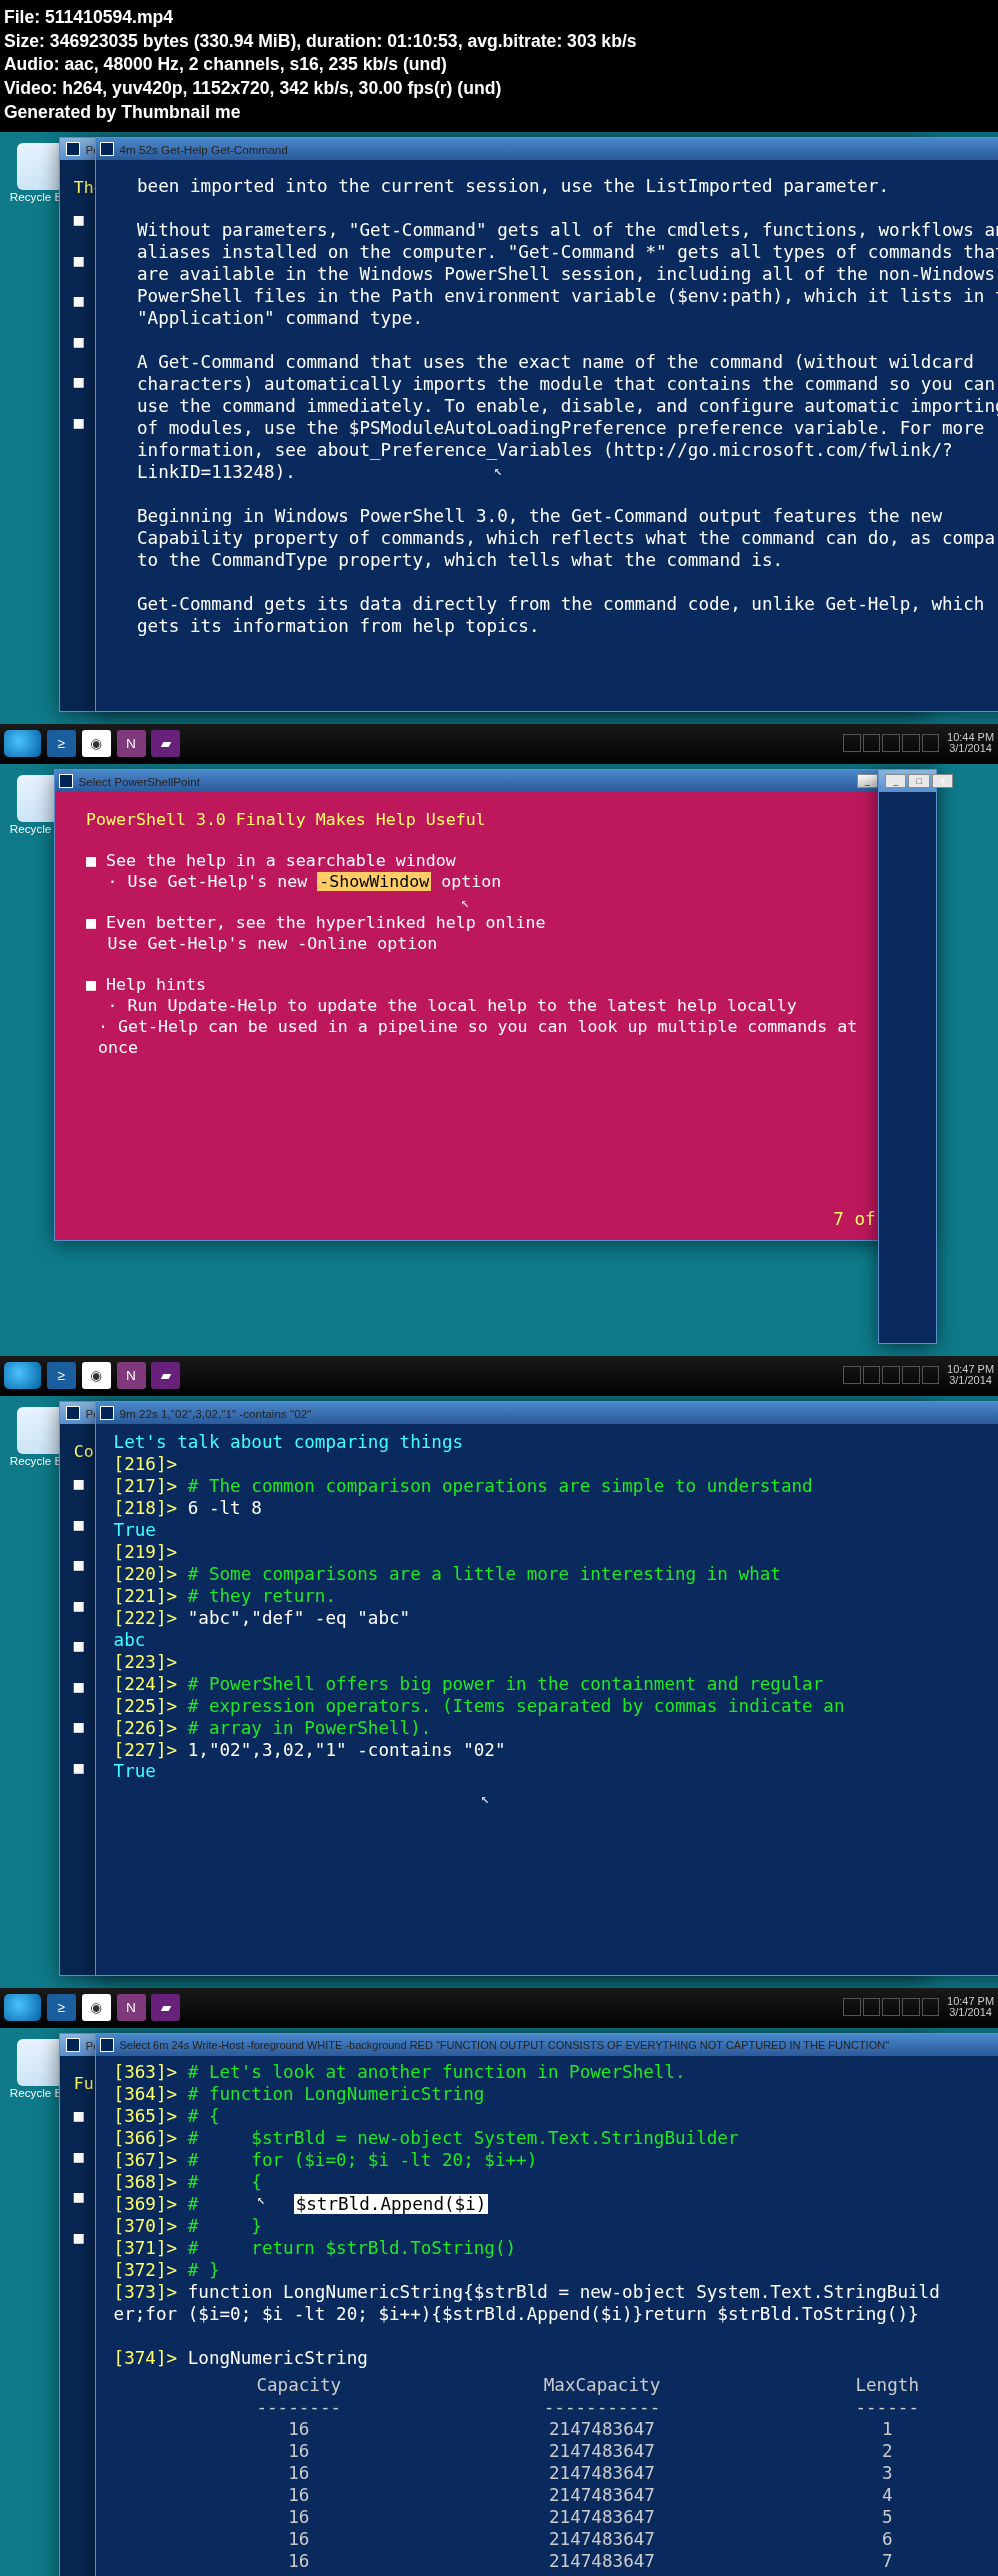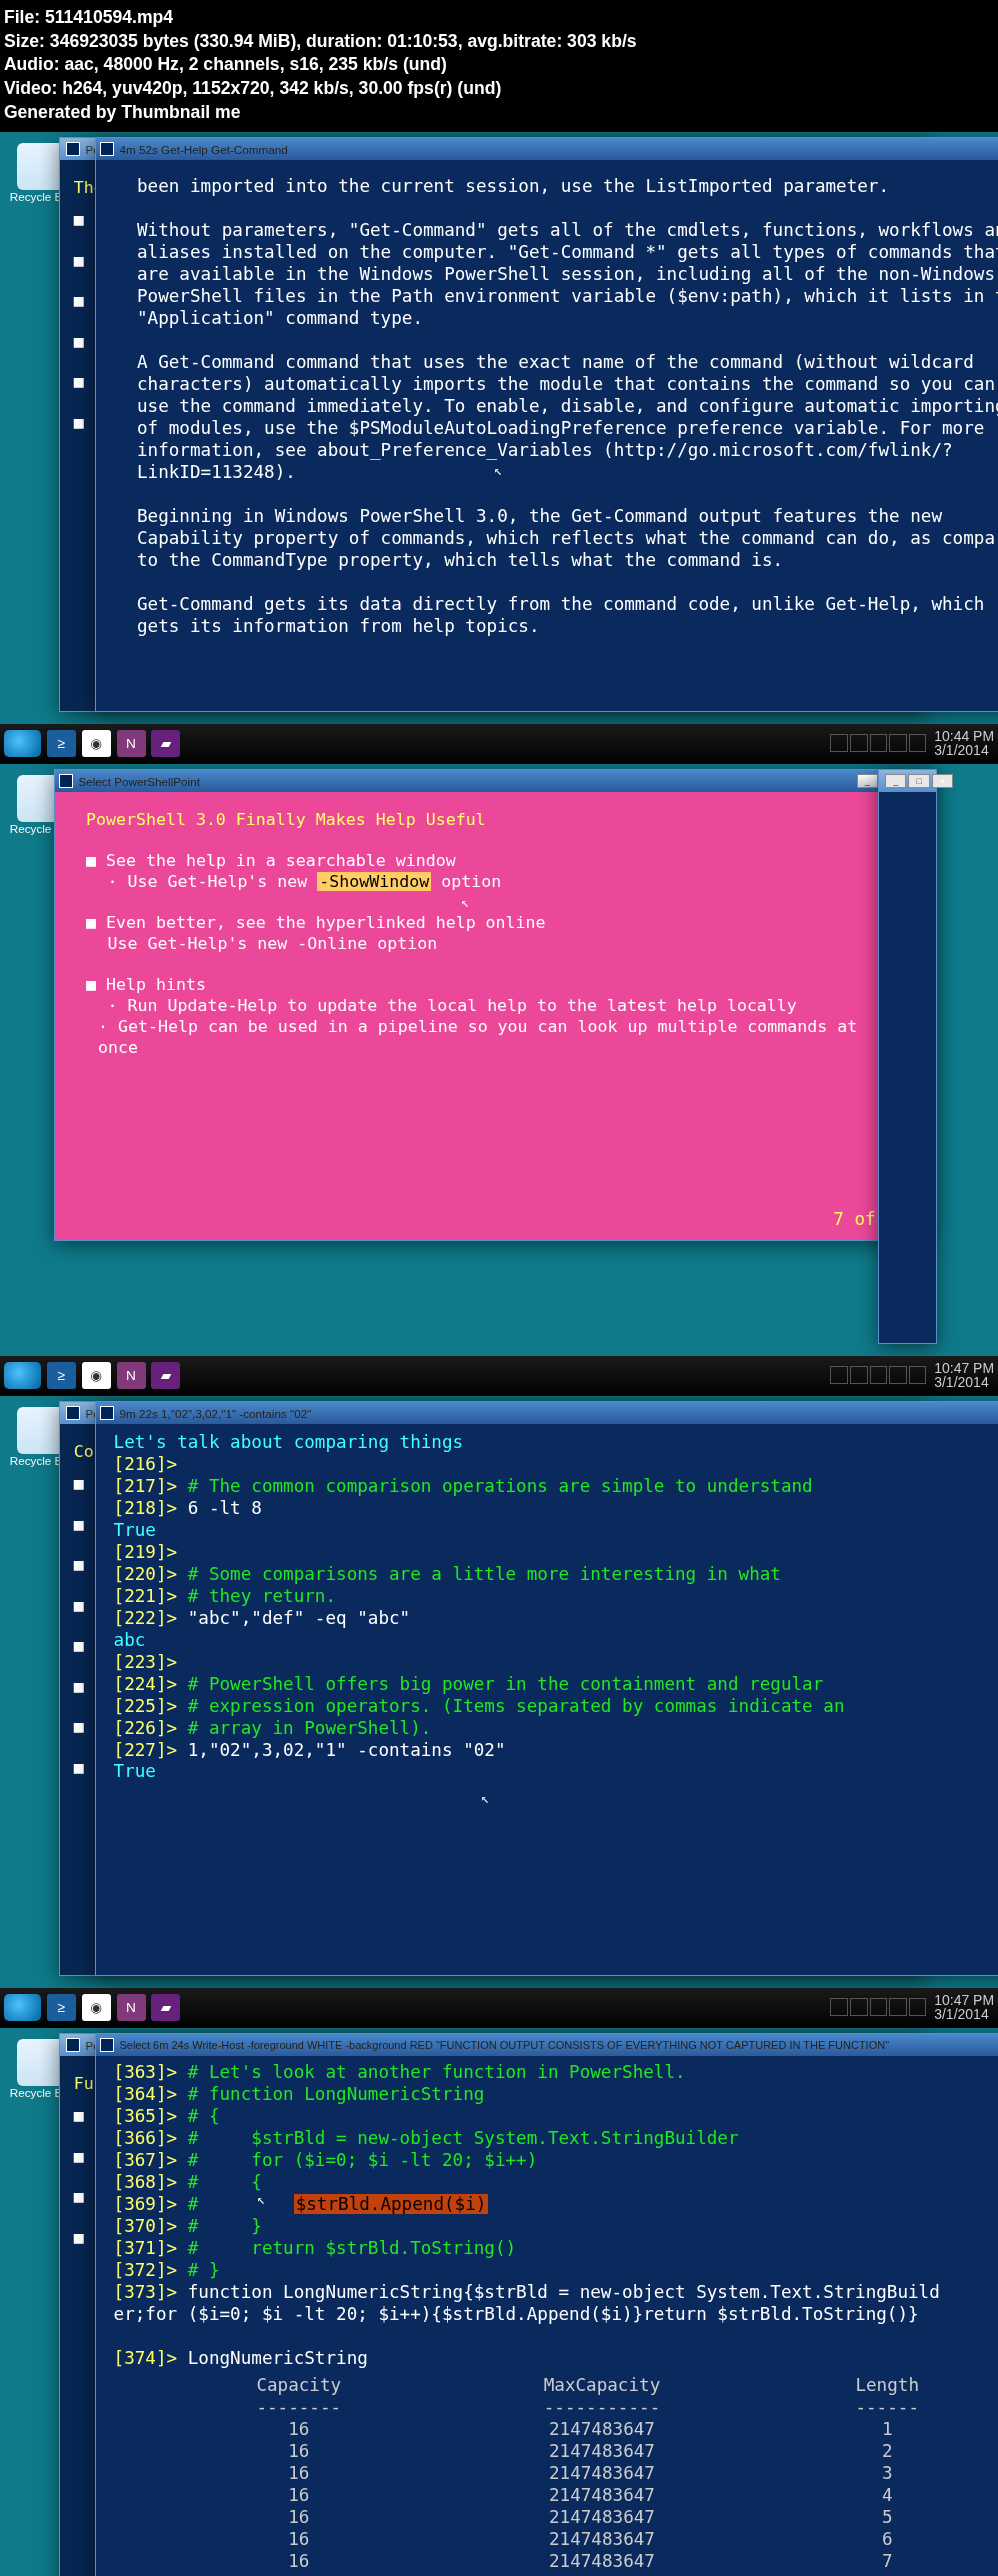--- a/index.html
+++ b/index.html
@@ -11,37 +11,37 @@
 .taskbar{position:absolute;bottom:0;left:0;right:0;height:39px;background:linear-gradient(#1a1a1a,#020202);display:flex;align-items:center;padding:0 3.9px;justify-content:space-between}
 .tb-left{display:flex;gap:5.9px;align-items:center}
 .start{width:37px;height:27px;background:radial-gradient(circle at 40% 40%,#4cc3ff,#0062a0);border-radius:4.9px}
 .tb-icon{width:29px;height:27px;border-radius:2.9px;display:flex;align-items:center;justify-content:center;font-size:13.7px;color:#fff}
 .ps-tb{background:#1a5e9e}
 .chrome-tb{background:#fff;color:#333}
 .on-tb{background:#80397B}
 .vs-tb{background:#68217A}
 .tb-right{display:flex;gap:2px;align-items:center}
 .sys{width:17.6px;height:17.6px;border:1px solid #555;font-size:8.8px;color:#aaa;display:flex;align-items:center;justify-content:center}
-.clock{color:#ccc;font-size:14px;margin-left:5.9px;text-align:left;line-height:1}
+.clock{color:#ccc;font-size:11px;margin-left:5.9px;text-align:center;line-height:1}
 .win{position:absolute;background:#0a2a5e;border:1px solid #5a8fcc;box-shadow:0 3.9px 19.5px rgba(0,0,0,.5)}
 .win-bg{left:59px;top:5.9px;width:868px;height:575px;background:#082652}
 .win-fg{left:95px;top:5.9px;width:978px;height:575px}
 .titlebar{height:21.5px;background:linear-gradient(#4a88cc,#2a5a9a);display:flex;align-items:center;padding:0 3.9px;font-size:11.7px;color:#222;justify-content:space-between}
 .titlebar-l{display:flex;align-items:center;gap:5.9px;overflow:hidden;white-space:nowrap}
 .psicon{width:13.7px;height:13.7px;background:#012456;border:1px solid #fff;display:inline-block}
 .wbtns{display:flex;gap:2px}
 .wbtn{width:21.5px;height:13.7px;background:linear-gradient(#fff,#ccc);border:1px solid #888;font-size:8.8px;display:flex;align-items:center;justify-content:center}
 .wbtn.close{background:linear-gradient(#ff7a5a,#d03010);color:#fff}
 .content{font-family:Consolas,monospace;font-size:17.6px;line-height:1.25;color:#fff;padding:16px 41px;height:calc(100% - 21.5px);overflow:hidden;position:relative}
 .content.sm{font-size:16.6px;padding:17.6px 31px 11.7px 31px}
 .yellow{color:#ffff66}
 .green{color:#20e820}
 .cyan{color:#40ffff}
 .hl{background:#ffcc66;color:#000;padding:0 2px}
-.hlpink{background:#c2410c;color:#000;padding:0 2px}
+.hlpink{background:#ffffff;color:#000;padding:0 2px}
 .cursor{position:absolute;font-size:13.7px;color:#fff}
 .bg-title{height:21.5px;background:linear-gradient(#8ab5e0,#5a8fcc);display:flex;align-items:center;padding:0 5.9px;font-size:11.7px;color:#333;justify-content:space-between}
 .bg-title .wbtn{background:#e8e8e8}
 .bg-content{padding:17.6px 13.7px;font-family:Consolas,monospace;font-size:16.6px;color:#fff}
 .bg-content .ttl{color:#ffff66}
 .bg-content ul{list-style:none;margin-top:13.7px}
 .bg-content li{margin-bottom:21.5px}
 .bg-content li::before{content:"■ ";color:#fff}
 .pgnum{position:absolute;bottom:9.8px;right:21.5px;color:#ffff66;font-size:17.6px;font-family:Consolas,monospace}
 .sb{position:absolute;top:21.5px;right:0;bottom:0;width:15.6px;background:#1a3a6a}
@@ -130,21 +130,21 @@
         <div class="sys"></div>
         <div class="sys"></div>
         <div class="sys"></div>
    <div class="clock"><span>10:44 PM</span><br><span>3/1/2014</span></div>
   </div>
  </div>
 </div>
 
 <div class="thumb">
  <div class="rbin"><div class="rbin-icon"></div>Recycle Bin</div>
- <div class="win" style="left:54px;top:5.9px;width:876px;height:472px;background:#ec4899">
+ <div class="win" style="left:54px;top:5.9px;width:876px;height:472px;background:#be185d">
    <div class="titlebar">
      <span class="titlebar-l">
           <span class="psicon"></span>
           <span>Select PowerShellPoint</span>
         </span>
      <span class="wbtns">
           <span class="wbtn">_</span>
           <span class="wbtn">□</span>
           <span class="wbtn close">×</span>
         </span>

